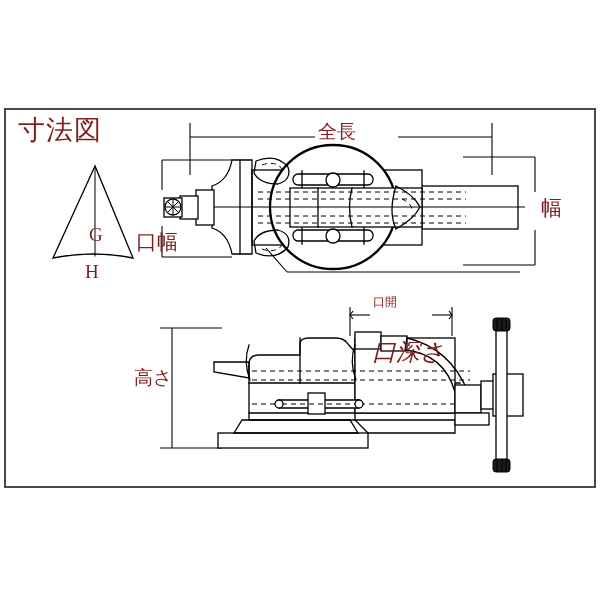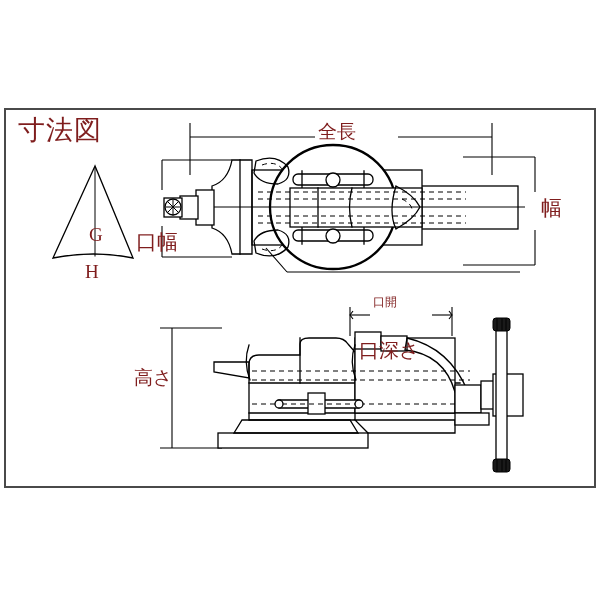--- a/index.html
+++ b/index.html
@@ -50,21 +50,21 @@
     top: 116px;
     font-size: 27px;
     font-weight: 500;
     letter-spacing: 1px;
   }
   #lbl-zenchou  { left: 318px; top: 122px; font-size: 19px; }
   #lbl-kuchihaba{ left: 136px; top: 196px; font-size: 21px; margin-top: 36px; }
   #lbl-haba     { left: 541px; top: 198px; font-size: 21px; }
   #lbl-toritsuke{ left: 292px; top: 261px; font-size: 21px; }
   #lbl-kuchihiraki { left: 373px; top: 296px; font-size: 12px; }
-  #lbl-kuchifukasa { left: 359px; top: 340px; font-size: 20px; }
+  #lbl-kuchifukasa { left: 372px; top: 340px; font-size: 24px; font-style: italic; }
   #lbl-takasa   { left: 134px; top: 368px; font-size: 19px; }
   #lbl-g { left: 89px; top: 225px; font-size: 19px; font-family: "Liberation Serif", serif; }
   #lbl-h { left: 85px; top: 262px; font-size: 19px; font-family: "Liberation Serif", serif; }
 </style>
 </head>
 <body>
 
 <div id="page">
 
   <div id="drawing-frame"></div>

